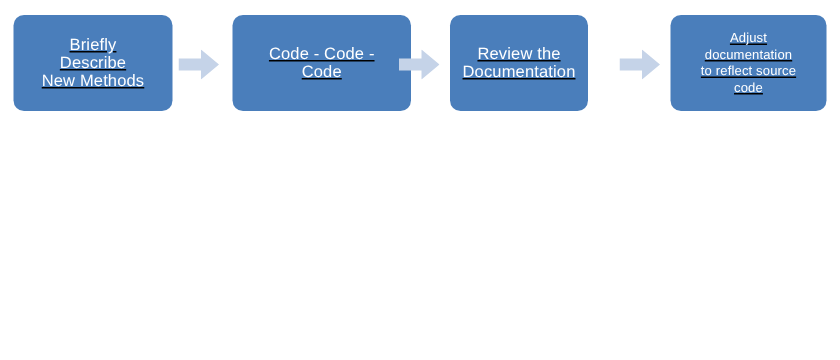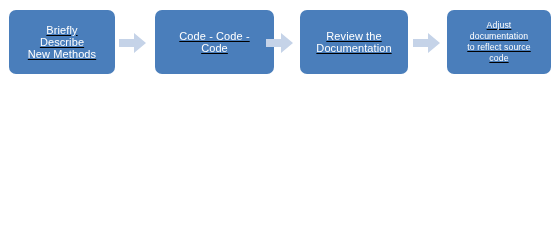--- a/index.html
+++ b/index.html
@@ -38,21 +38,21 @@
     text-align: center;
     white-space: pre-line;
     letter-spacing: 0.1px;
   }
   .box-label.small {
     font-size: 8.7px;
     line-height: 10.8px;
   }
   #box-1 { left: 9px;   width: 106px; }
   #box-2 { left: 155px; width: 119px; }
-  #box-3 { left: 300px; width: 108px; }
+  #box-3 { left: 300px; width: 92px; }
   #box-4 { left: 447px; width: 104px; }
 
   .arrow-connector {
     position: absolute;
     top: 33px;
     width: 27px;
     height: 20px;
   }
   .arrow-connector svg {
     display: block;

